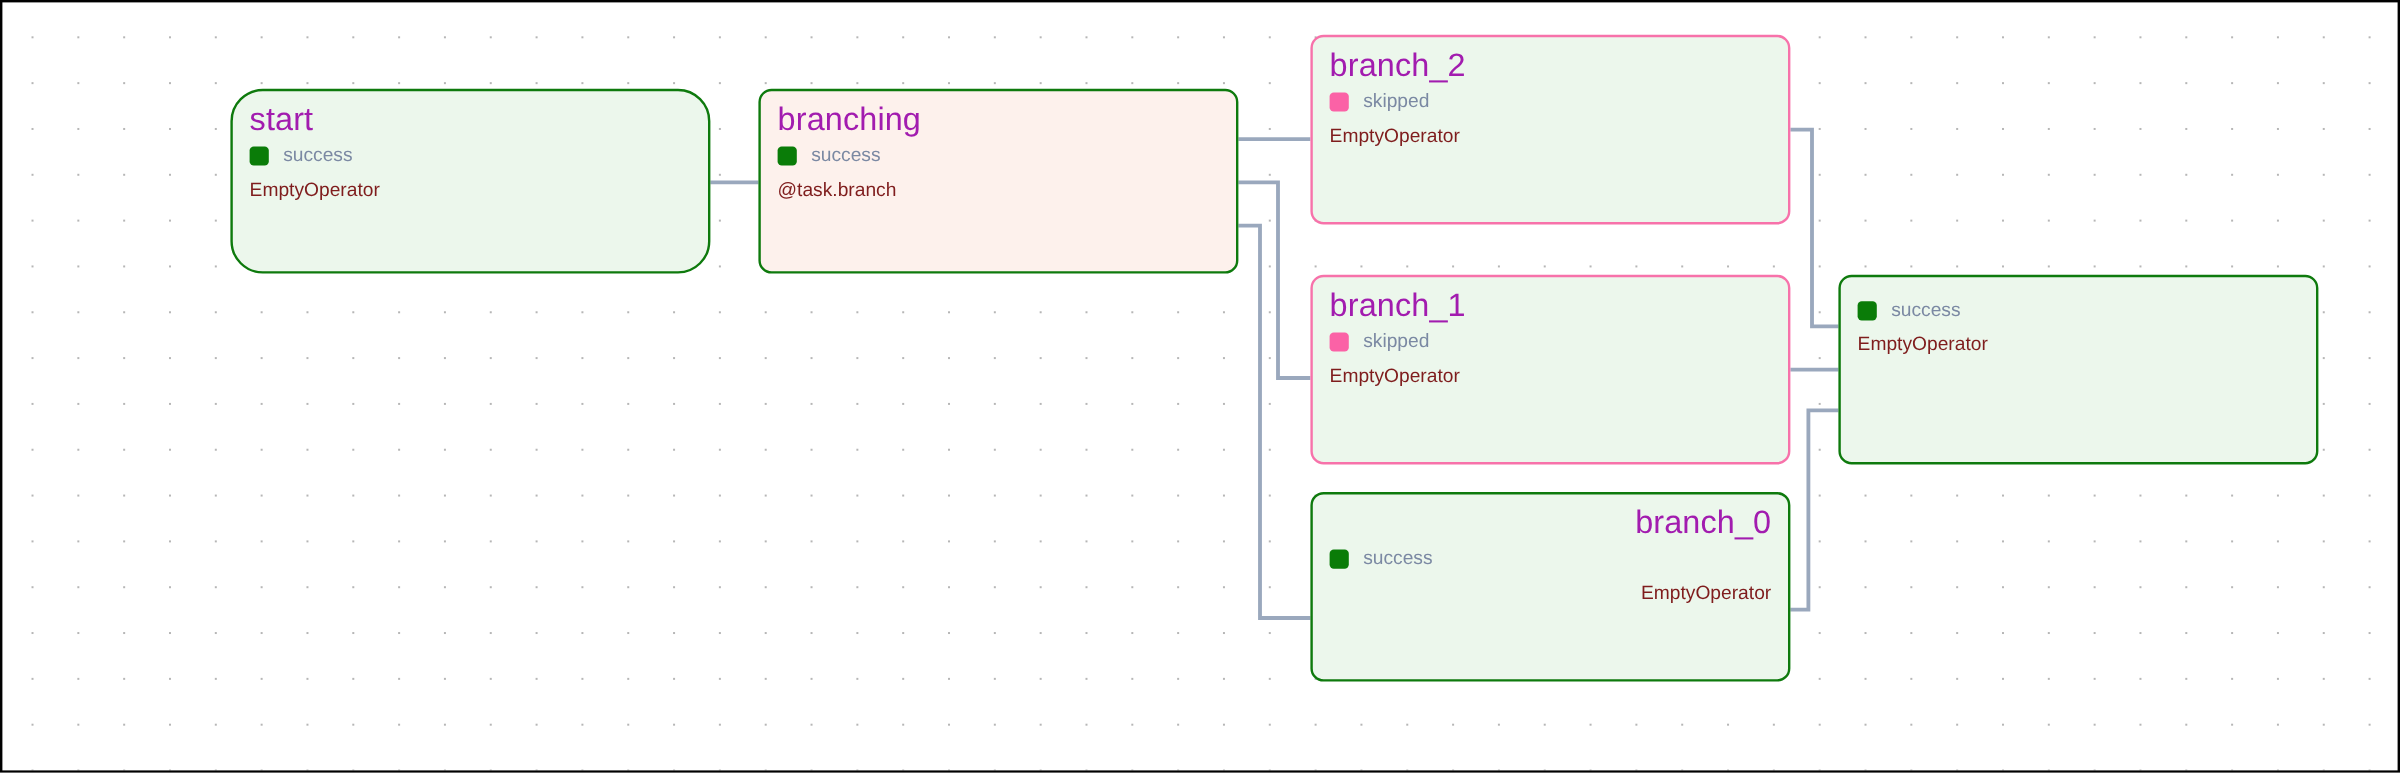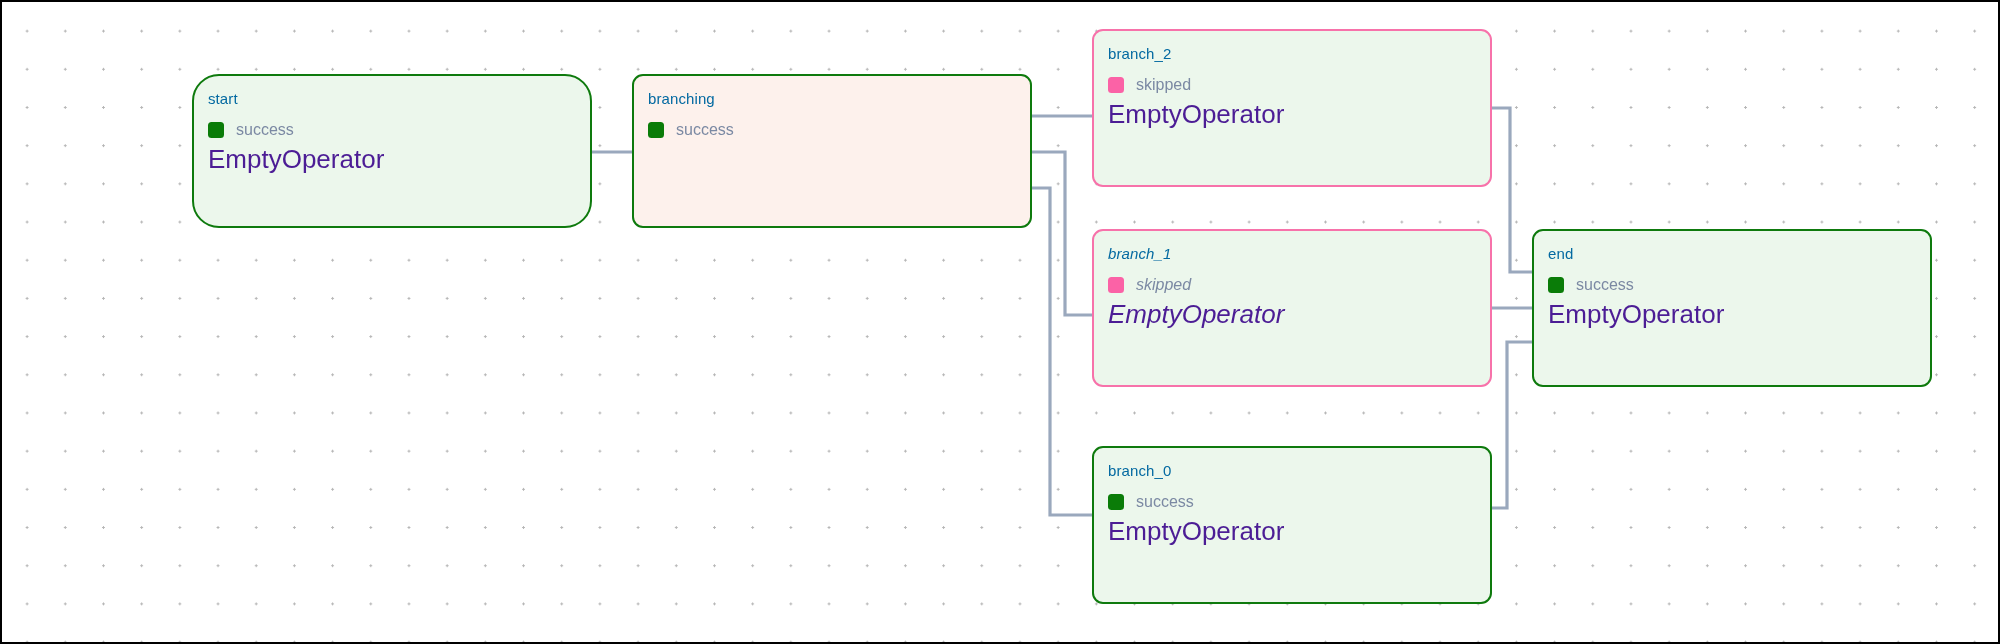--- a/index.html
+++ b/index.html
@@ -45,23 +45,23 @@
   .task-node {
     position: absolute;
     box-sizing: border-box;
     border-radius: 11px;
     border-style: solid;
     border-width: 2.6px;
     padding: 10px 14px 0 14px;
     overflow: hidden;
   }
   .node-title {
-    font-size: 15px;
+    font-size: 27px;
     line-height: 26px;
-    color: #0369a1;
+    color: #a21caf;
     letter-spacing: 0.1px;
     white-space: nowrap;
   }
   .node-status-row {
     display: flex;
     align-items: center;
     gap: 12px;
     margin-top: 4px;
     height: 27px;
   }
@@ -71,23 +71,23 @@
     border-radius: 3.5px;
     flex: 0 0 auto;
   }
   .status-text {
     font-size: 16px;
     line-height: 26px;
     color: #7b89a3;
     white-space: nowrap;
   }
   .node-operator {
-    font-size: 26px;
+    font-size: 16px;
     line-height: 26px;
-    color: #4c1d95;
+    color: #7f1d1d;
     margin-top: 3px;
     white-space: nowrap;
   }
 </style>
 </head>
 <body>
 
 <div id="graph-canvas">
 
   <svg id="edge-layer" viewBox="0 0 2000 644" width="2000" height="644" xmlns="http://www.w3.org/2000/svg">
@@ -108,47 +108,47 @@
           <span class="status-text">success</span>
         </div>
         <div class="node-operator">EmptyOperator</div>
       </div>
       <div class="task-node" style="left: 630px; top: 72px; width: 400px; height: 154px; border-color: rgb(14, 122, 13); background-color: rgb(253, 241, 236);">
         <div class="node-title">branching</div>
         <div class="node-status-row">
           <span class="status-swatch" style="background-color: rgb(10, 124, 8);"></span>
           <span class="status-text">success</span>
         </div>
+        <div class="node-operator">@task.branch</div>
       </div>
       <div class="task-node" style="left: 1090px; top: 27px; width: 400px; height: 158px; border-color: rgb(247, 114, 170); background-color: rgb(236, 247, 236);">
         <div class="node-title">branch_2</div>
         <div class="node-status-row">
           <span class="status-swatch" style="background-color: rgb(251, 98, 166);"></span>
           <span class="status-text">skipped</span>
         </div>
         <div class="node-operator">EmptyOperator</div>
       </div>
-      <div class="task-node" style="left: 1090px; top: 227px; width: 400px; height: 158px; border-color: rgb(247, 114, 170); background-color: rgb(236, 247, 236); font-style: italic;">
+      <div class="task-node" style="left: 1090px; top: 227px; width: 400px; height: 158px; border-color: rgb(247, 114, 170); background-color: rgb(236, 247, 236);">
         <div class="node-title">branch_1</div>
         <div class="node-status-row">
           <span class="status-swatch" style="background-color: rgb(251, 98, 166);"></span>
           <span class="status-text">skipped</span>
         </div>
         <div class="node-operator">EmptyOperator</div>
       </div>
-      <div class="task-node" style="left: 1090px; top: 444px; width: 400px; height: 158px; border-color: rgb(14, 122, 13); background-color: rgb(236, 247, 236);">
+      <div class="task-node" style="left: 1090px; top: 408px; width: 400px; height: 158px; border-color: rgb(14, 122, 13); background-color: rgb(236, 247, 236); text-align: right;">
         <div class="node-title">branch_0</div>
         <div class="node-status-row">
           <span class="status-swatch" style="background-color: rgb(10, 124, 8);"></span>
           <span class="status-text">success</span>
         </div>
         <div class="node-operator">EmptyOperator</div>
       </div>
       <div class="task-node" style="left: 1530px; top: 227px; width: 400px; height: 158px; border-color: rgb(14, 122, 13); background-color: rgb(236, 247, 236);">
-        <div class="node-title">end</div>
         <div class="node-status-row">
           <span class="status-swatch" style="background-color: rgb(10, 124, 8);"></span>
           <span class="status-text">success</span>
         </div>
         <div class="node-operator">EmptyOperator</div>
       </div>
     </div>
 
 </div>
 

